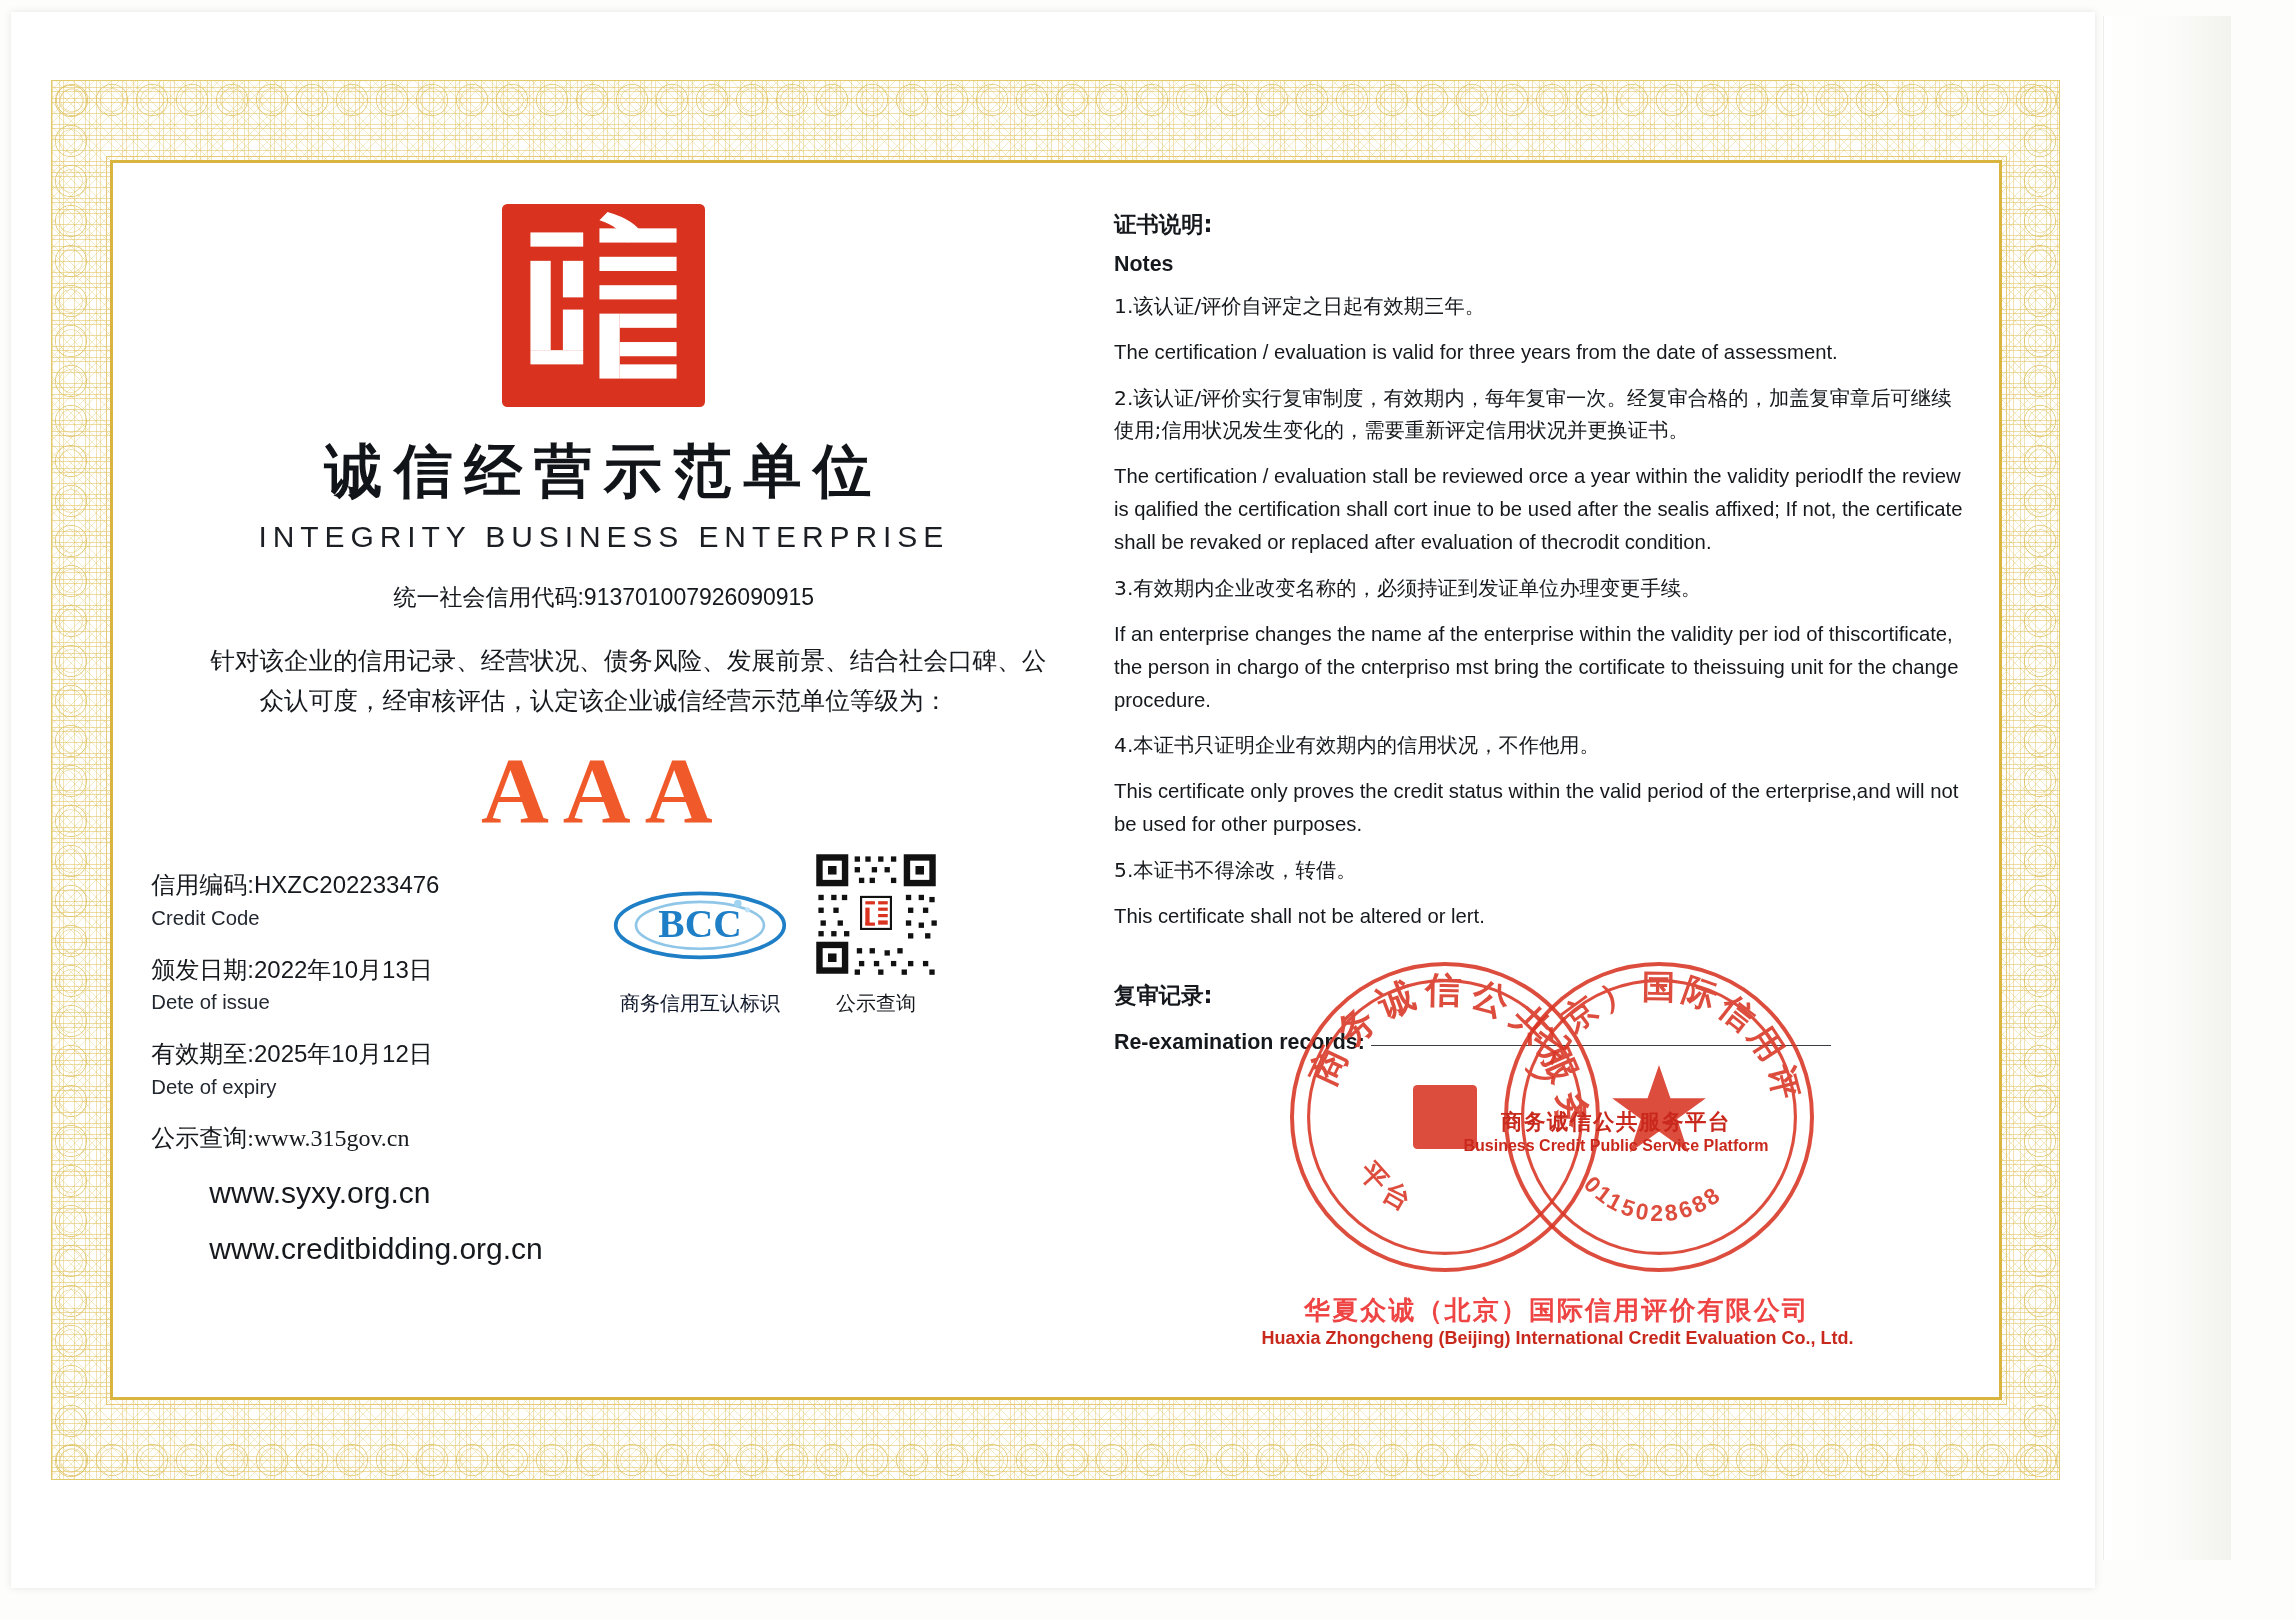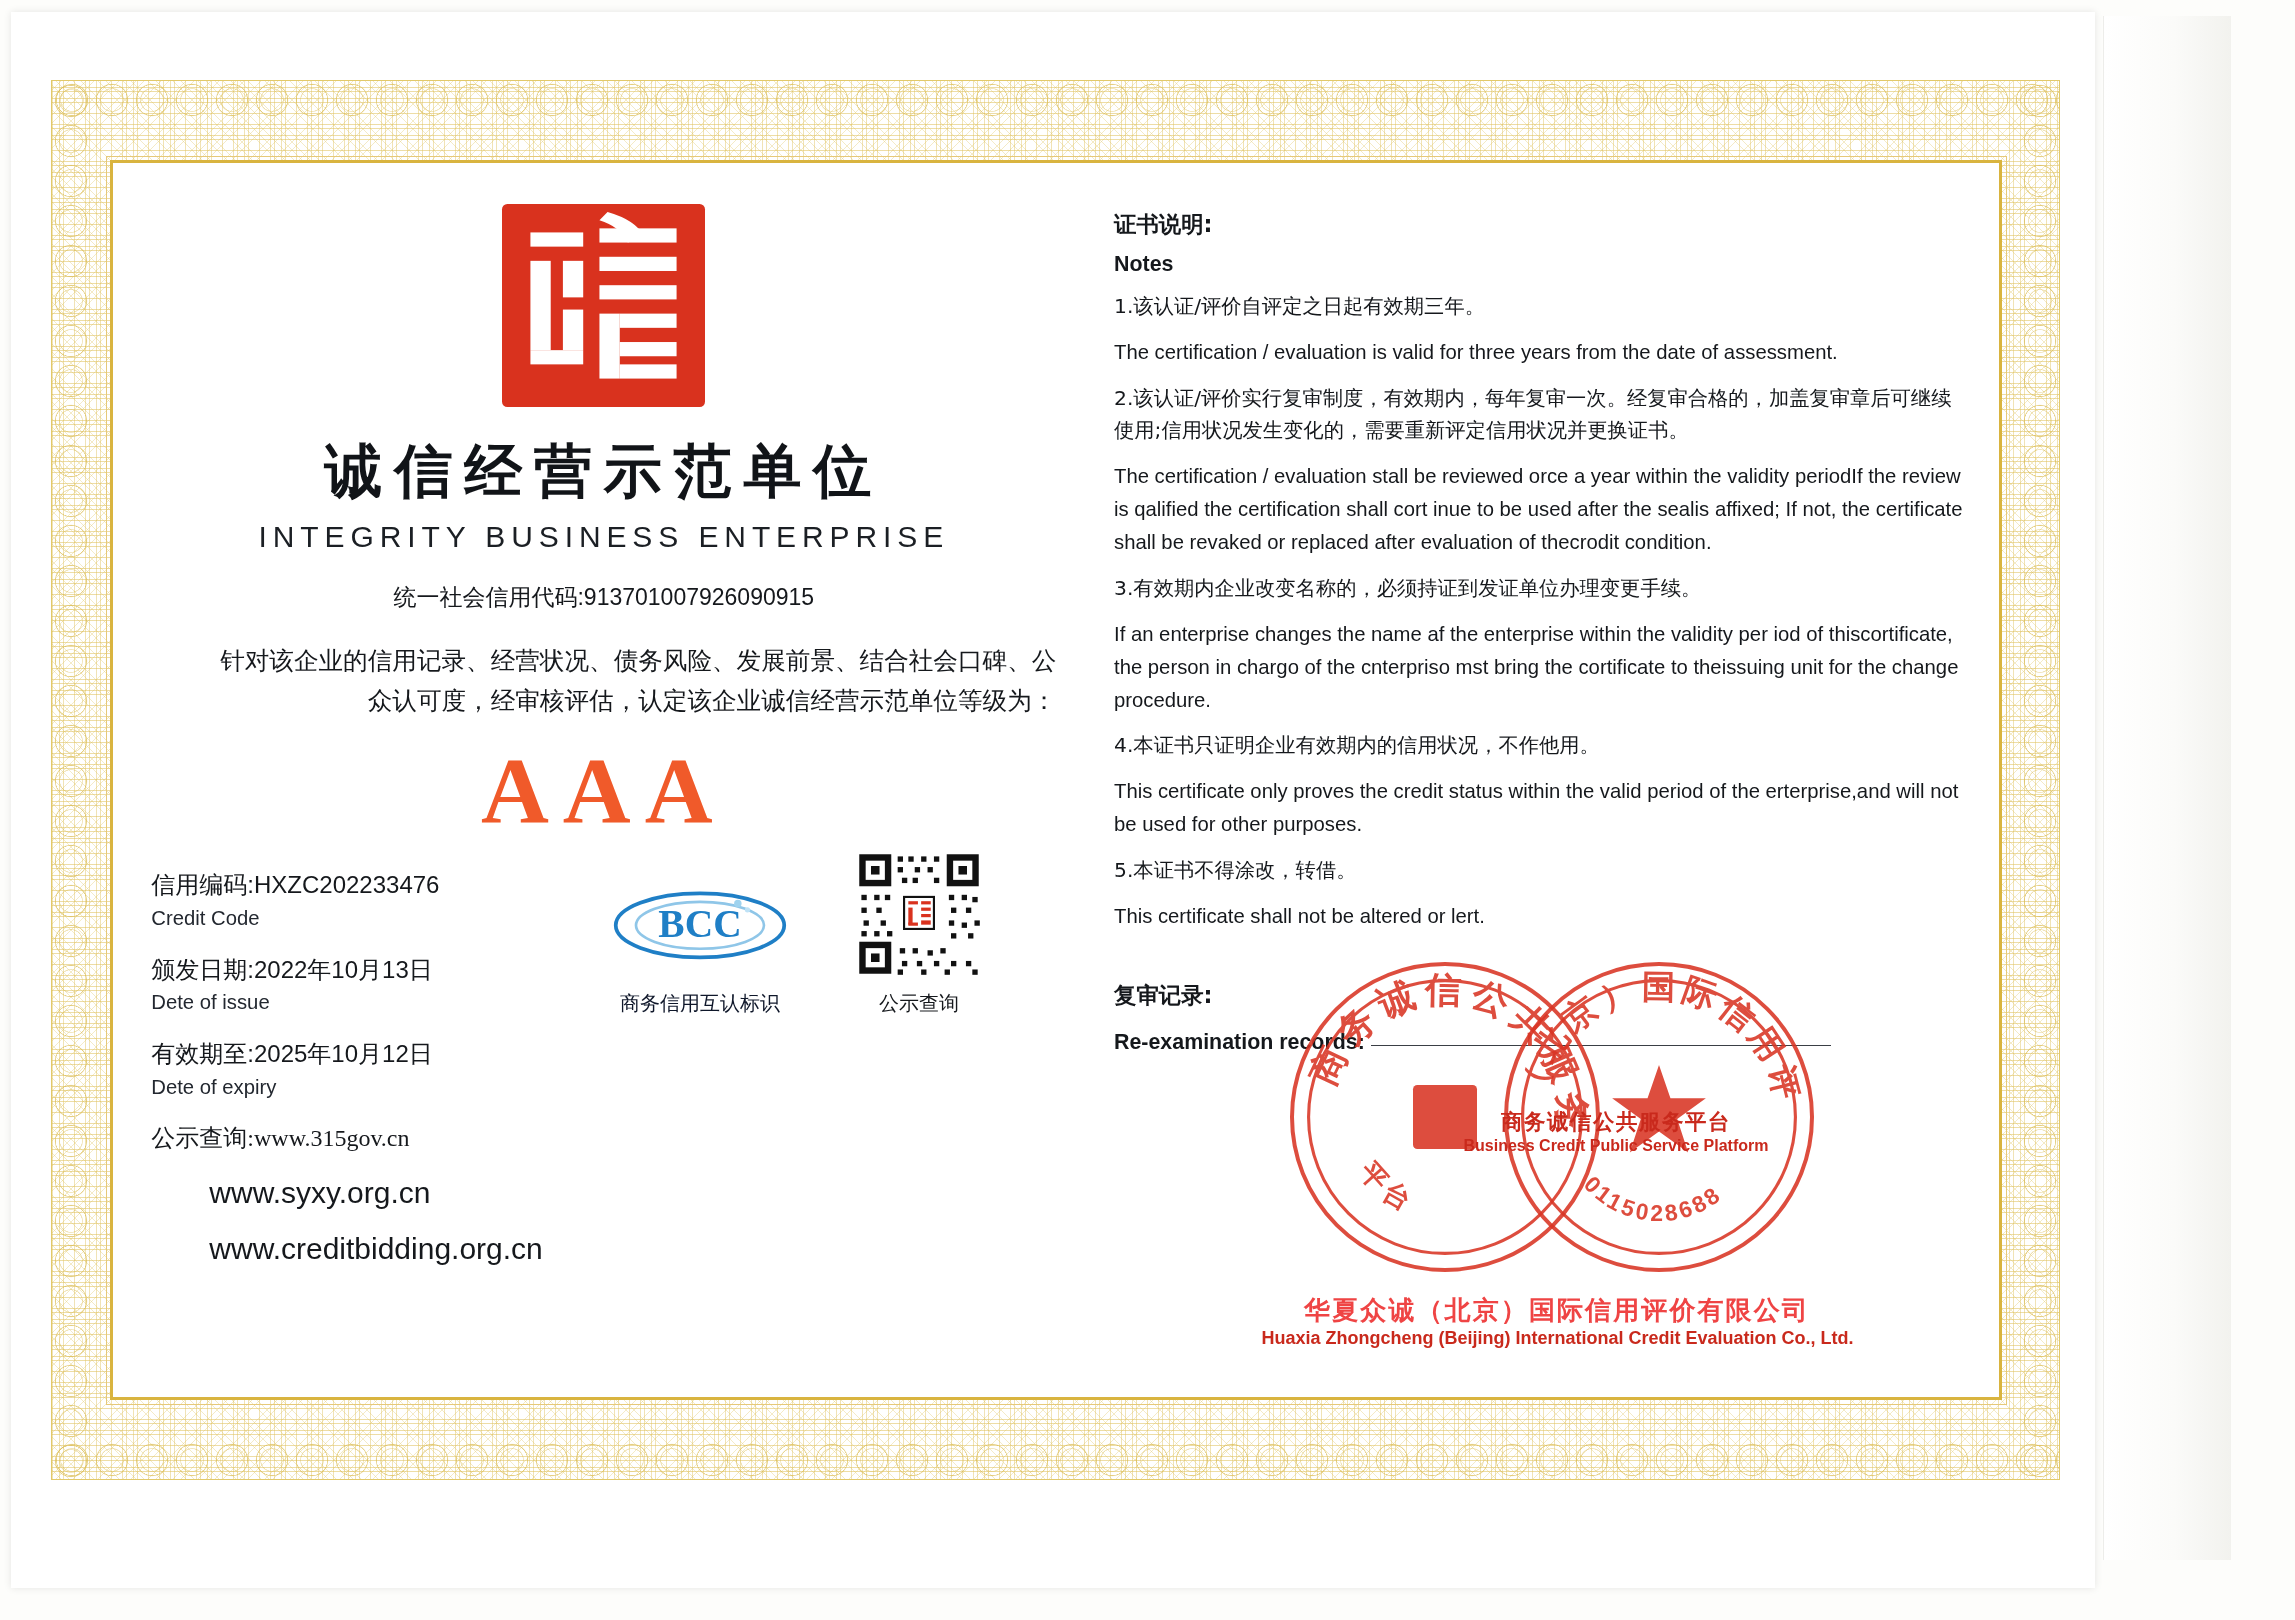--- a/index.html
+++ b/index.html
@@ -145,21 +145,21 @@
     margin-top: 28px;
     text-align: center;
     font-size: 23px;
     color: #15181c;
   }
   .paragraph {
     margin: 28px 4.3px 0 4.3px;
     font-size: 24.6px;
     line-height: 1.62;
     color: #15181c;
-    text-align: right;
+    text-align: center;
     text-indent: 49px;
   }
   .grade {
     margin-top: 22.4px;
     text-align: center;
     font-family: "Liberation Serif", serif;
     font-weight: bold;
     font-size: 94px;
     letter-spacing: 14px;
     color: #f05a2a;
@@ -189,21 +189,20 @@
     padding-left: 58px;
   }
 
   
   .badge-row {
     position: absolute;
     left: 497px; top: 684px;
     width: 443px;
     display: flex;
     align-items: flex-end;
-    gap: 43px;
   }
   .bcc-block { width: 176px; text-align: center; }
   .bcc-mark { height: 91px; position: relative; }
   .bcc-caption { margin-top: 19px; font-size: 20px; color: #0f172a; white-space: nowrap; }
   .qr-block { width: 176px; text-align: center; }
   .qr { width: 128px; height: 128px; margin: 0 auto; position: relative; background:#fff; }
   .qr-caption { margin-top: 11.8px; font-size: 20px; color: #15181c; }
 
   
   .notes-title-cn {

